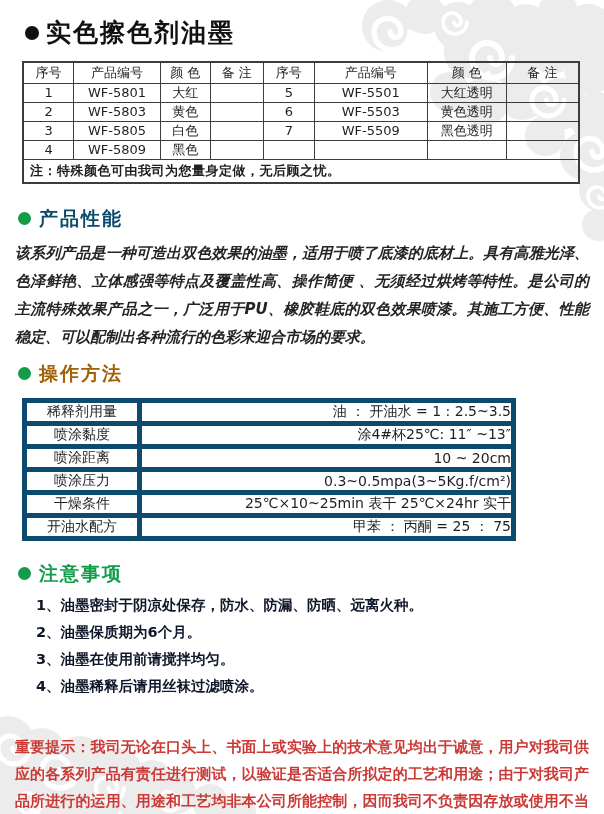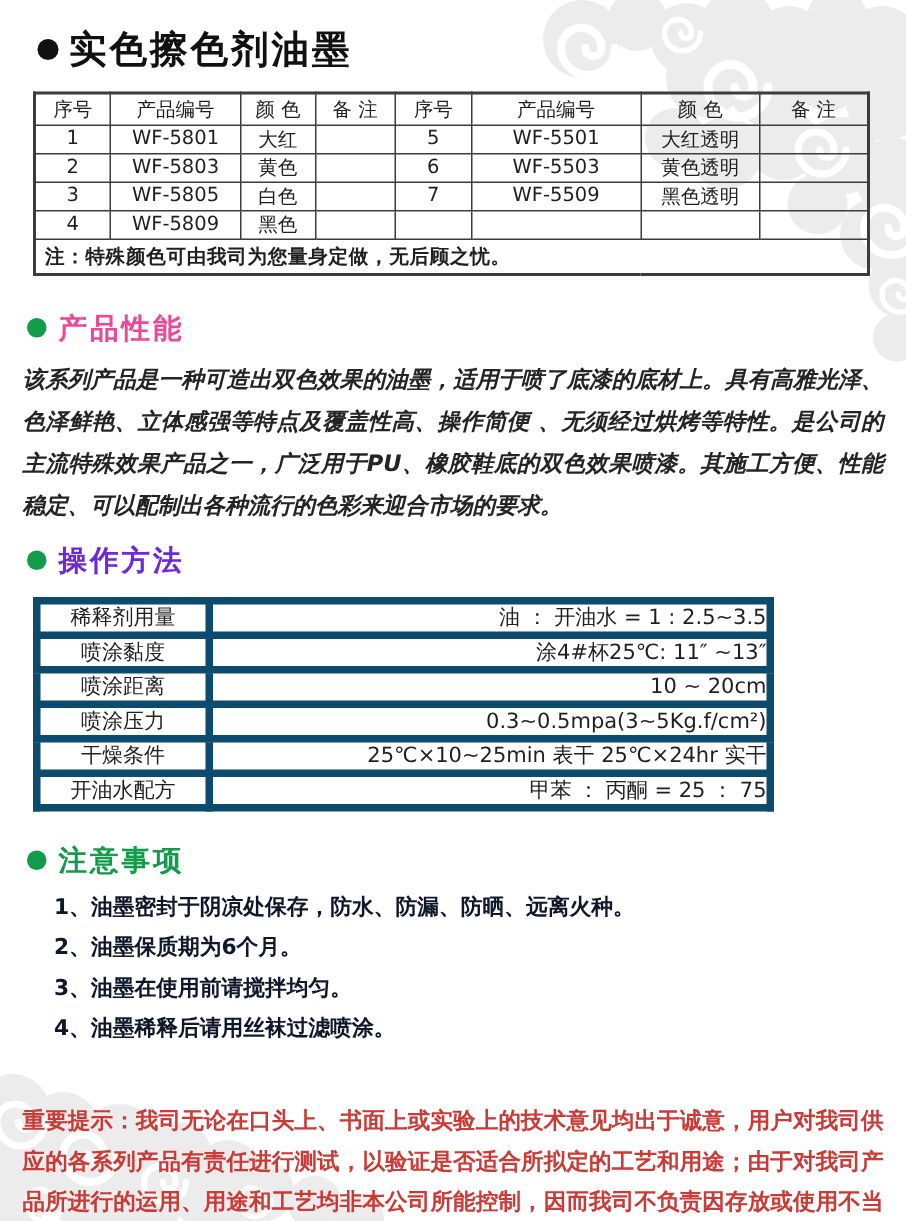--- a/index.html
+++ b/index.html
@@ -178,27 +178,27 @@
       <td></td>
     </tr>
     <tr>
       <td class="note-cell" colspan="8">注：特殊颜色可由我司为您量身定做，无后顾之忧。</td>
     </tr>
   </tbody>
     </table>
 
   <div class="sec-head perf-head">
     <span class="sec-dot" style="background:#129c4a"></span>
-    <span class="sec-label" style="color:#ec4899">产品性能</span>
+    <span class="sec-label" style="color:#0c4a6e">产品性能</span>
   </div>
   <p class="body-text">该系列产品是一种可造出双色效果的油墨，适用于喷了底漆的底材上。具有高雅光泽、色泽鲜艳、立体感强等特点及覆盖性高、操作简便 、无须经过烘烤等特性。是公司的主流特殊效果产品之一，广泛用于PU、橡胶鞋底的双色效果喷漆。其施工方便、性能稳定、可以配制出各种流行的色彩来迎合市场的要求。</p>
 
   <div class="sec-head op-head">
     <span class="sec-dot" style="background:#129c4a"></span>
-    <span class="sec-label" style="color:#6d28d9">操作方法</span>
+    <span class="sec-label" style="color:#a16207">操作方法</span>
   </div>
   <table class="otable">
     <tbody>
         <tr>
       <td class="lbl">稀释剂用量</td>
       <td class="val">油 ： 开油水 = 1 : 2.5~3.5</td>
     </tr>
     <tr>
       <td class="lbl">喷涂黏度</td>
       <td class="val">涂4#杯25℃: 11″ ~13″</td>

